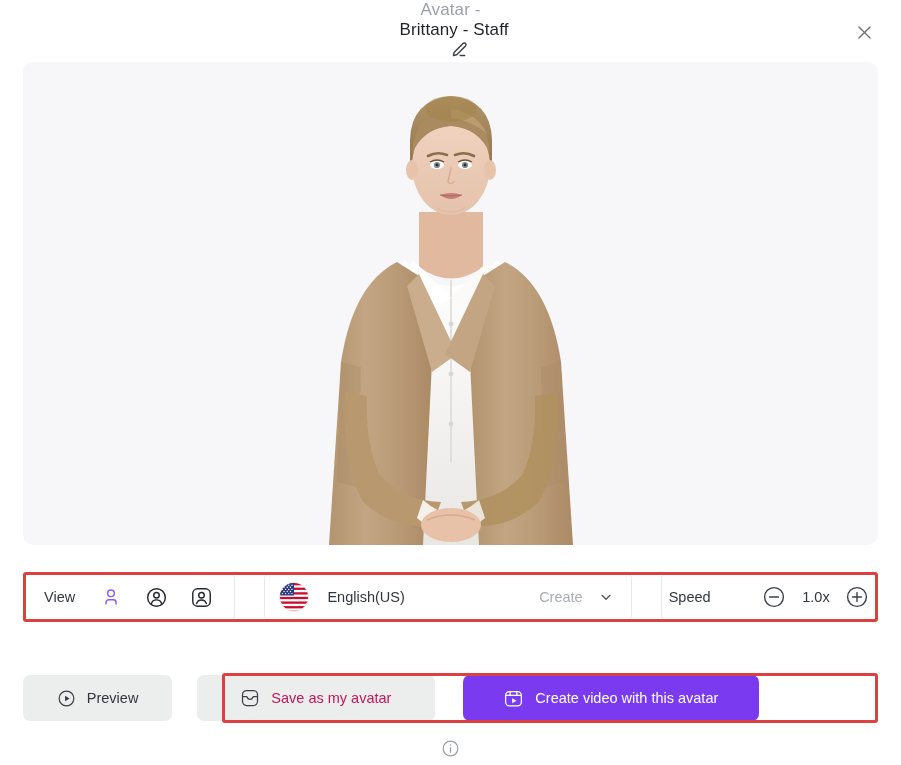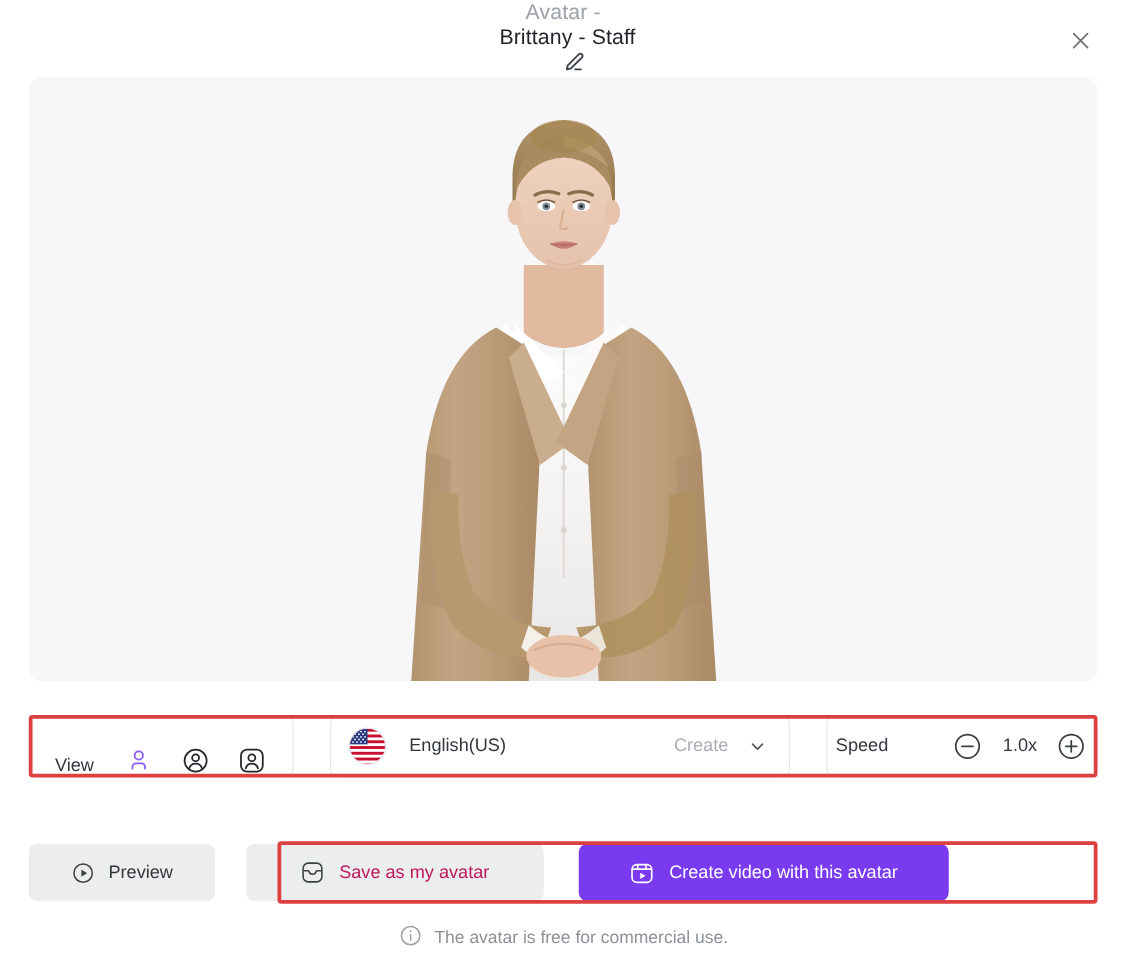--- a/index.html
+++ b/index.html
@@ -88,21 +88,21 @@
     z-index: 5;
   }
   .ctrl-card {
     background: #ffffff;
     border: 1px solid #e8e8ec;
     border-radius: 7px;
     display: flex;
     align-items: center;
     height: 50px;
   }
-  .ctrl-view { width: 224px; padding: 0 20px; justify-content: space-between; align-items: flex-end; }
+  .ctrl-view { width: 224px; padding: 0 20px; justify-content: space-between; }
   .ctrl-lang { width: 390px; margin-left: 29px; padding: 0 16px 0 14px; }
   .ctrl-speed { width: 231px; margin-left: 29px; padding: 0 7px; justify-content: space-between; }
 
   .ctrl-label {
     font-size: 14.5px;
     color: #32373d;
   }
   .view-icons {
     display: flex;
     align-items: center;
@@ -451,16 +451,15 @@
   </div>
 
   <div class="footer-note">
     <span>
       <svg width="19" height="19" viewBox="0 0 24 24" fill="none" stroke="#9aa0a6" stroke-width="1.5" stroke-linecap="round">
         <circle cx="12" cy="12" r="9.3"></circle>
         <line x1="12" y1="11" x2="12" y2="16.6"></line>
         <circle cx="12" cy="7.6" r=".95" fill="#9aa0a6" stroke="none"></circle>
       </svg>
     </span>
-    <span class="txt">The avatar is free for commercial use.</span>
   </div>
 
 </div>
 
 </body></html>

